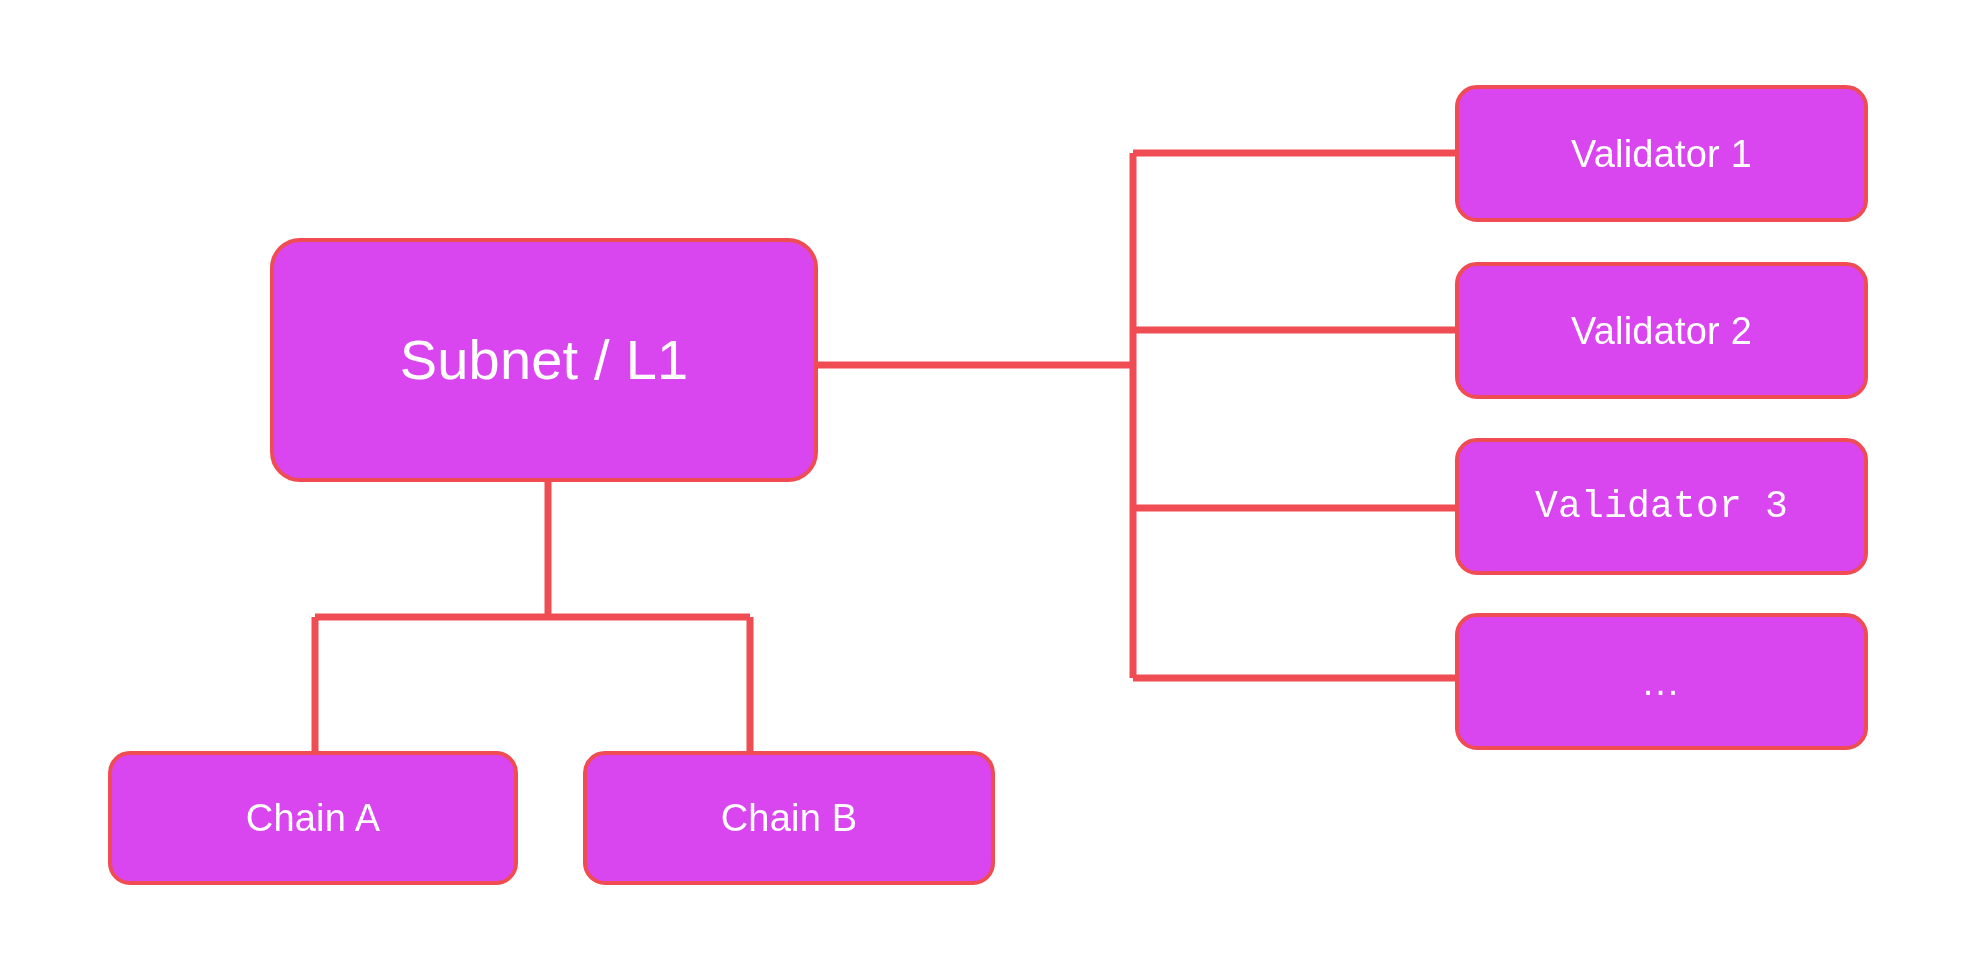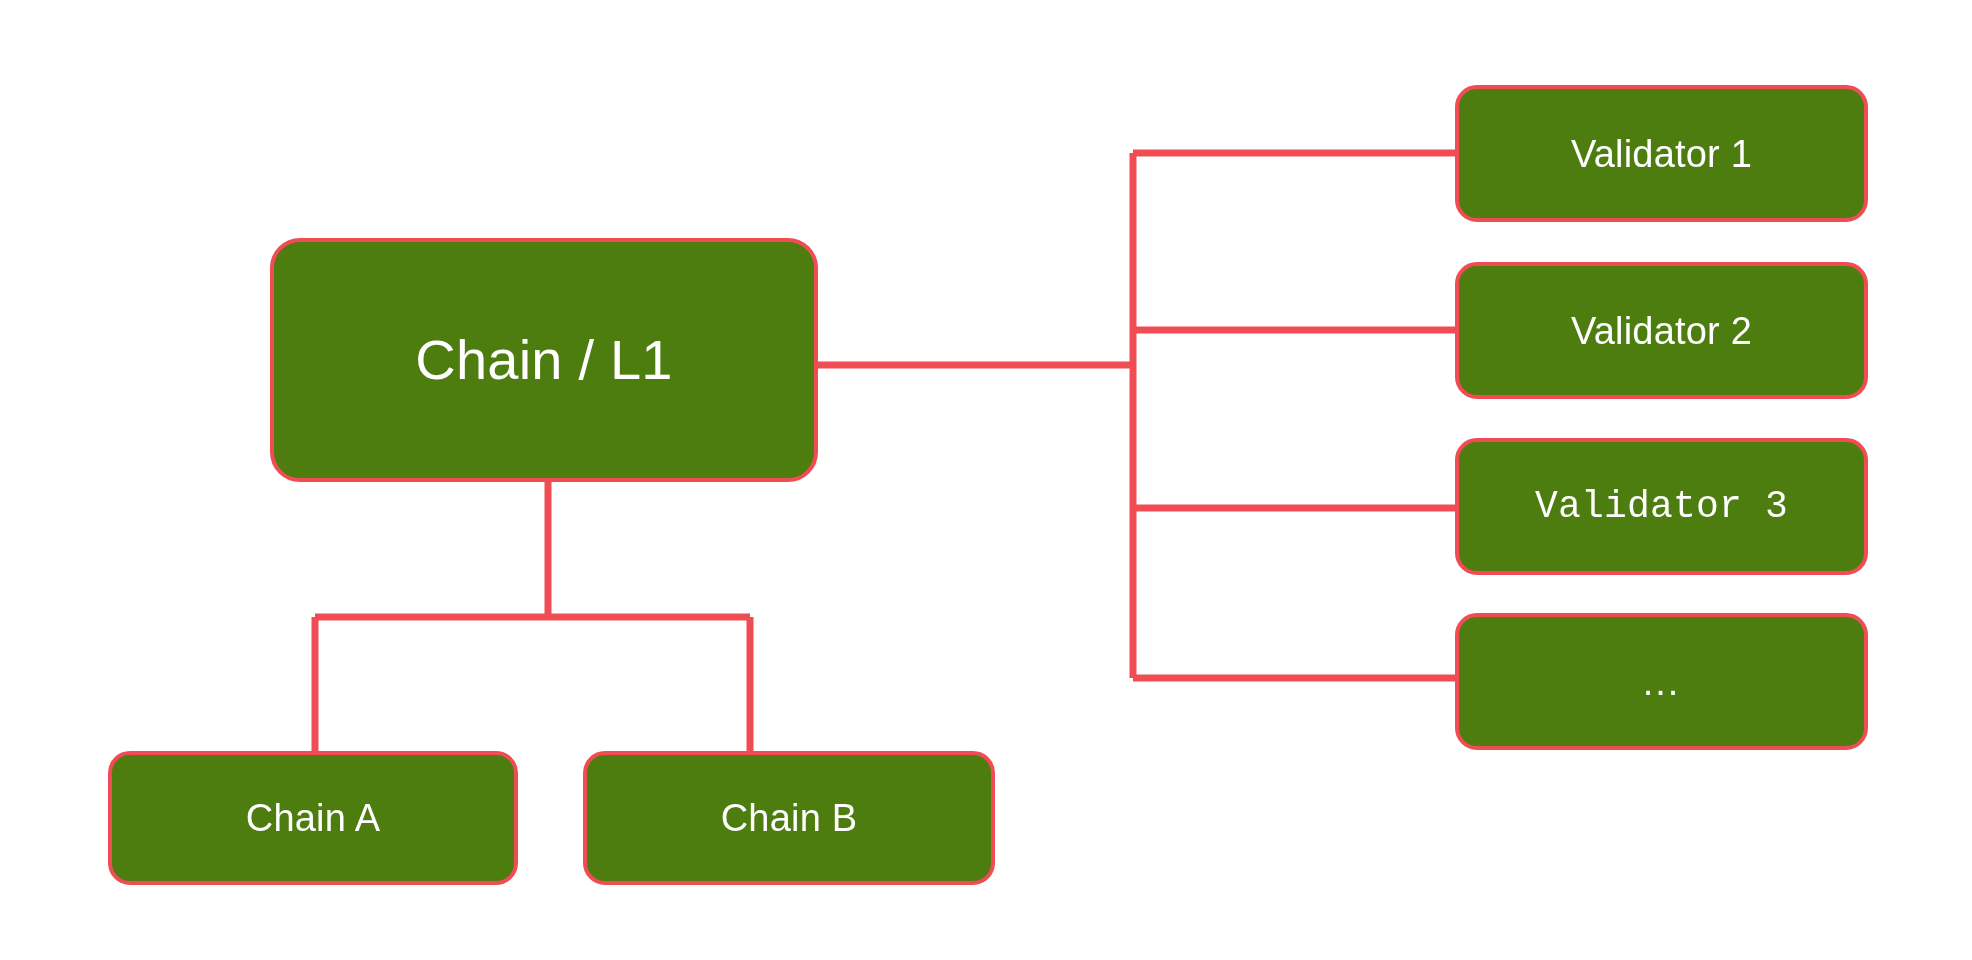--- a/index.html
+++ b/index.html
@@ -22,21 +22,21 @@
     position: absolute;
     left: 0;
     top: 0;
     width: 1972px;
     height: 960px;
     display: block;
   }
   .node {
     position: absolute;
     box-sizing: border-box;
-    background: #4d7c0f;
+    background: #d946ef;
     border: 4px solid #ef4c53;
     border-radius: 22px;
     display: flex;
     align-items: center;
     justify-content: center;
     color: #ffffff;
     font-family: "Liberation Sans", sans-serif;
     font-weight: 400;
     letter-spacing: 0.2px;
     user-select: none;
@@ -116,21 +116,21 @@
       <path d="M 548 482 L 548 617"></path>
 
       <path d="M 315 617 L 750 617"></path>
 
       <path d="M 315 617 L 315 751"></path>
       <path d="M 750 617 L 750 751"></path>
     </g>
   </svg>
 
   <div class="node" id="node-subnet">
-    <span class="node-label">Chain / L1</span>
+    <span class="node-label">Subnet / L1</span>
   </div>
 
   <div class="node" id="node-chain-a">
     <span class="node-label">Chain A</span>
   </div>
 
   <div class="node" id="node-chain-b">
     <span class="node-label">Chain B</span>
   </div>
 

